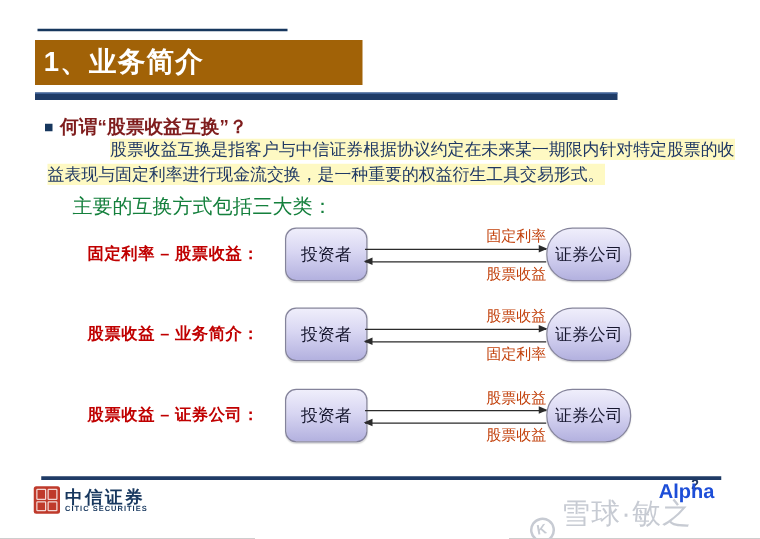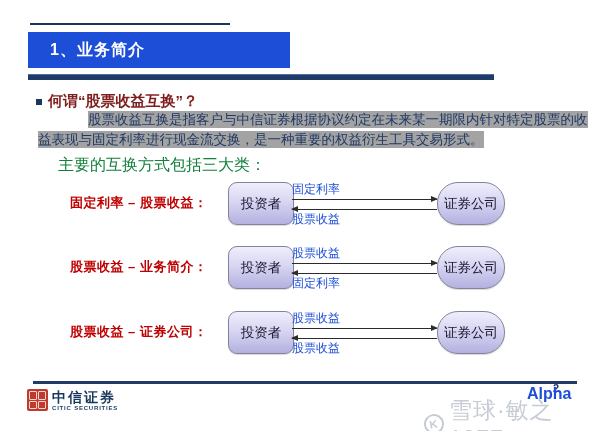--- a/index.html
+++ b/index.html
@@ -5,47 +5,47 @@
   html,body { margin:0; padding:0; background:#888; }
   .slide {
     position:relative; width:608px; height:431px; background:#ffffff;
     overflow:hidden; font-family:"Liberation Sans","DejaVu Sans",sans-serif;
     margin:0 auto;
   }
   
   .top-rule { position:absolute; left:30px; top:23px; width:200px; height:2px; background:#17375E; }
   .header-box {
     position:absolute; left:28px; top:32px; width:262px; height:36px;
-    background:#1d4ed8; color:#ffffff; font-size:16px; font-weight:bold;
-    display:flex; align-items:center; padding-left:22px; box-sizing:border-box;
+    background:#a16207; color:#ffffff; font-size:22px; font-weight:bold;
+    display:flex; align-items:center; padding-left:7px; box-sizing:border-box;
     letter-spacing:1px;
   }
   .header-rule { position:absolute; left:28px; top:74px; width:466px; height:5px; background:#1F3B66; border-top:1px solid #4a6ea5; }
   
   .section-heading { position:absolute; left:36px; top:92px; color:#7f1d1d; font-size:15px; font-weight:bold; display:flex; align-items:center; }
   .bullet-square { width:6px; height:6px; background:#17375E; margin-right:6px; display:inline-block; }
   
   .definition { position:absolute; left:38px; top:110px; width:556px; font-size:13.5px; line-height:19.5px; color:#1F3864; text-indent:50px; margin:0; }
-  .definition span.hl { background:#a3a3a3; padding:1px 0; }
+  .definition span.hl { background:#fef9c3; padding:1px 0; }
   .intro-line { position:absolute; left:58px; top:155px; font-size:16px; color:#15803d; }
   
   .diag-row { position:absolute; left:0; width:608px; height:42px; }
   .diag-row.r1 { top:182px; } .diag-row.r2 { top:246px; } .diag-row.r3 { top:311px; }
   .row-label { position:absolute; left:70px; top:12px; color:#C00000; font-size:13px; font-weight:bold; letter-spacing:0.5px; }
   .node {
     position:absolute; top:0; width:64px; height:41px; border-radius:9px;
     background:linear-gradient(180deg,#EFEEFB 0%,#D8D6F2 45%,#B3B1DF 100%);
     border:1px solid #84839B; box-shadow:0 1px 1px rgba(0,0,0,0.15);
     display:flex; align-items:center; justify-content:center;
     font-size:13.5px; color:#16162E;text-align:center;
   }
   .node.left  { left:228px; }
   .node.right { left:437px; width:66px;border-radius:21px; }
   .flows { position:absolute; left:292px; top:0; width:145px; height:42px; }
-  .flow-label { position:absolute; left:0; width:100%; text-align:left; font-size:12px; color:#1d4ed8; }
+  .flow-label { position:absolute; left:0; width:100%; text-align:right; font-size:12px; color:#c2410c; }
   .flow-label.top { top:-1px; }
   .flow-label.bottom { top:29px; }
   .flow-line { position:absolute; left:0; width:100%; height:0; border-top:1.5px solid #2b2b2b; }
   .flow-line.to-right { top:17px; }
   .flow-line.to-left  { top:27px; }
   .flow-line::after { content:""; position:absolute; top:-4.5px; width:0; height:0; border-top:3.5px solid transparent; border-bottom:3.5px solid transparent; }
   .flow-line.to-right::after { right:-1px; border-left:7px solid #2b2b2b; }
   .flow-line.to-left::after  { left:-1px;  border-right:7px solid #2b2b2b; }
   
   .footer-rule { position:absolute; left:33px; top:381px; width:544px; height:3px; background:#1F3B66; }

